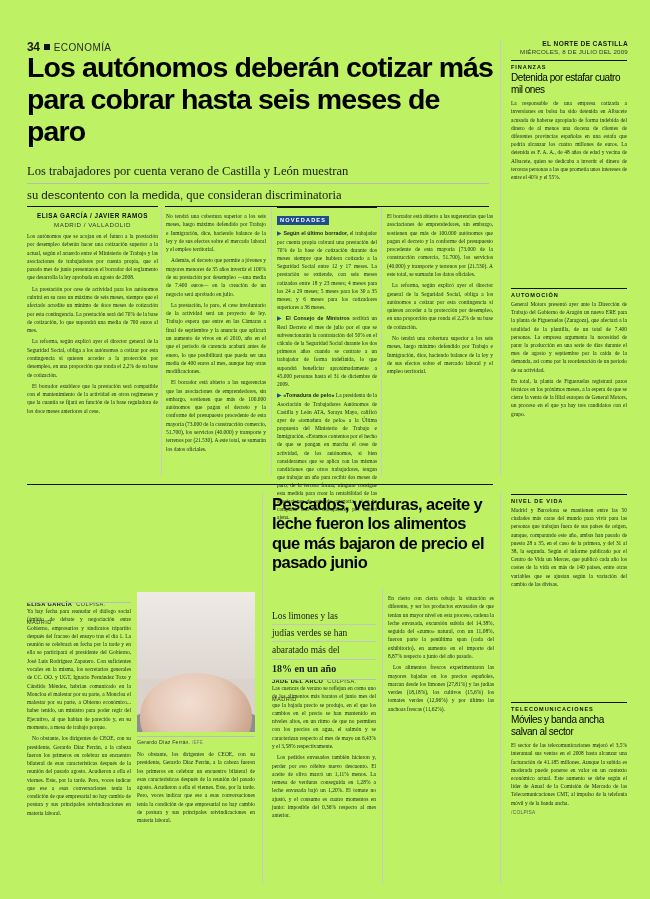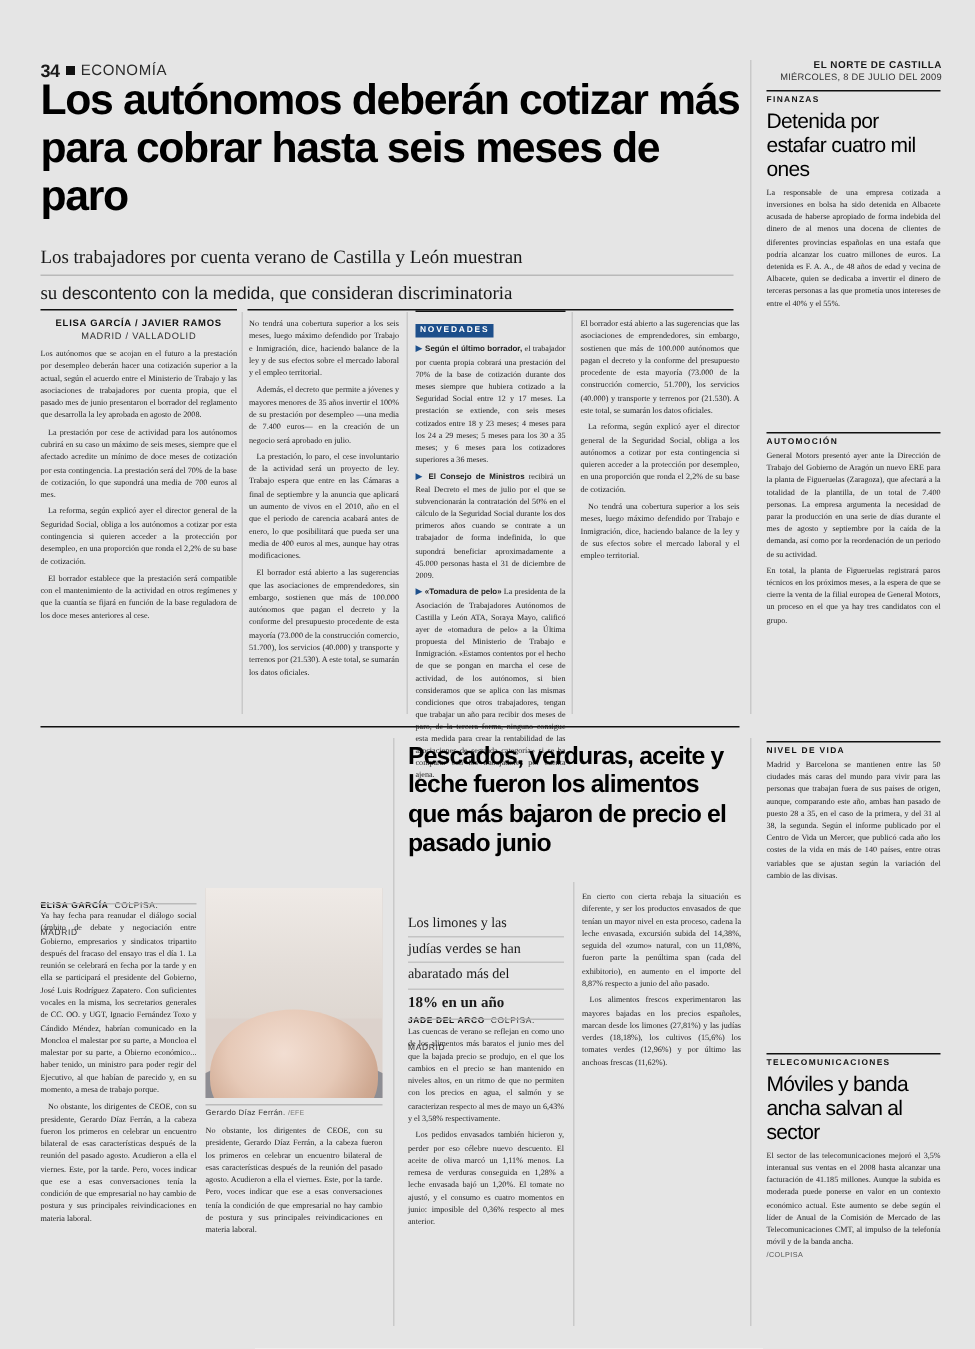--- a/index.html
+++ b/index.html
@@ -1,18 +1,18 @@
 <!DOCTYPE html>
 <html><head>
 <meta charset="utf-8">
 <style>
   html,body{margin:0;padding:0;background:#ffffff;}
   body{width:650px;height:899px;overflow:hidden;
        font-family:"Liberation Serif", serif; color:#1a1a1a;}
-  .page{position:relative;width:650px;height:899px;background:#e5e5e5;
+  .page{position:relative;width:650px;height:899px;background:#bef264;
         padding:0;box-sizing:border-box;}
 
   
   .masthead{position:absolute;left:27px;top:40px;right:22px;height:22px;}
   .folio{display:flex;align-items:center;gap:4px;float:left;}
   .folio-num{font-family:"Liberation Sans",sans-serif;font-weight:bold;
              font-size:12px;letter-spacing:-0.3px;}
   .folio-sq{width:6px;height:6px;background:#111;display:inline-block;}
   .folio-sec{font-family:"Liberation Sans",sans-serif;font-size:10px;
              letter-spacing:0.4px;color:#2a2a2a;text-align:center;}
@@ -64,21 +64,21 @@
   .novitem .lead{font-family:"Liberation Sans",sans-serif;font-weight:bold;
                  font-size:5.3px;}
   .novarrow{color:#1d4f8b;font-size:6px;}
 
   
   .sb{position:absolute;left:511px;width:116px;}
   .sb-rule{height:1px;background:#111;margin-bottom:2.5px;}
   .sb-kicker{font-family:"Liberation Sans",sans-serif;font-weight:bold;
              font-size:5.6px;letter-spacing:0.9px;color:#111;
              margin-bottom:2.5px;}
-  .sb-head{font-family:"Liberation Sans",sans-serif;font-size:14px;
+  .sb-head{font-family:"Liberation Sans",sans-serif;font-size:10px;
            line-height:1.16;letter-spacing:-0.45px;color:#000;
            margin-bottom:4px;}
   .sb-body{font-size:5.4px;line-height:1.52;text-align:justify;color:#222;}
   .sb-body p{margin:0 0 3px 0;text-indent:0;}
   .sb-credit{font-family:"Liberation Sans",sans-serif;font-size:4.8px;
              letter-spacing:0.3px;color:#555;}
 
   
   .feat-head{font-family:"Liberation Sans",sans-serif;font-weight:bold;
              font-size:16.5px;line-height:1.17;letter-spacing:-0.55px;

